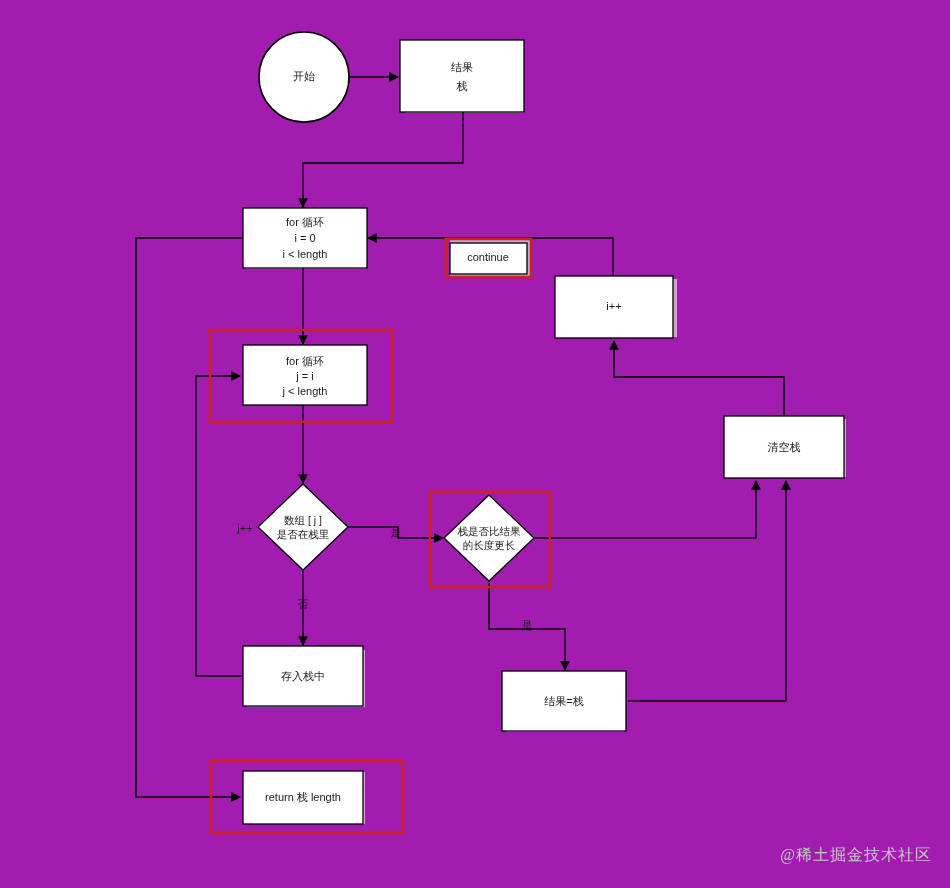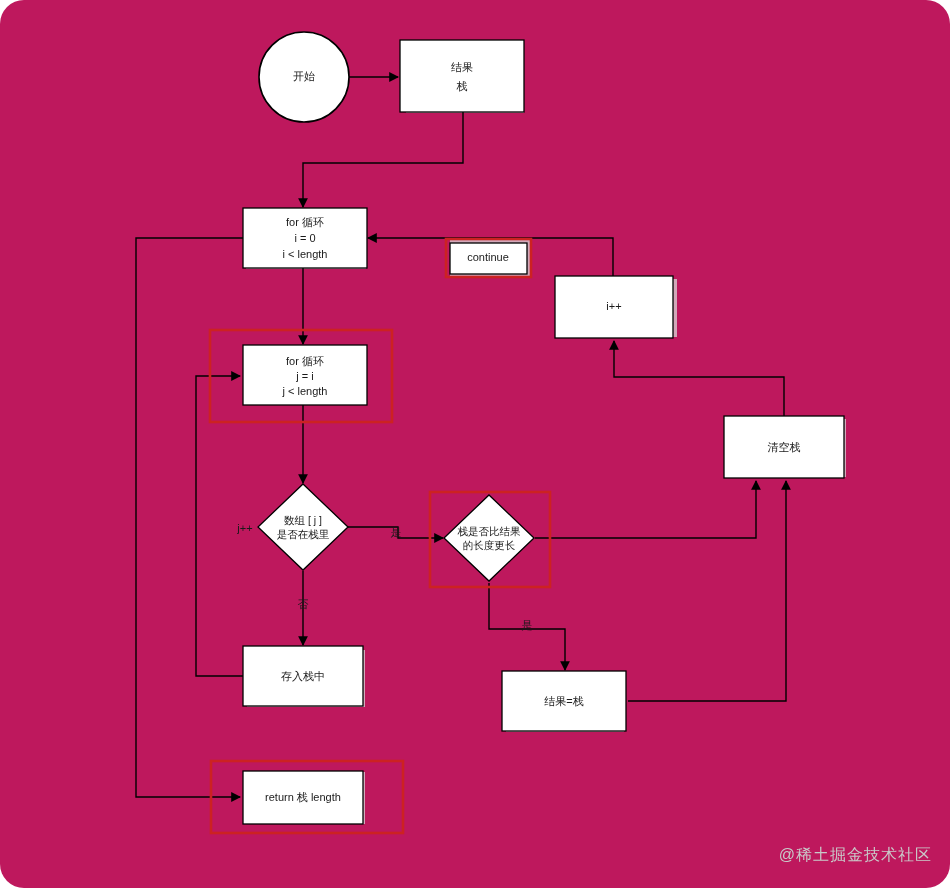--- a/index.html
+++ b/index.html
@@ -7,23 +7,22 @@
     padding: 0;
     background: #ffffff;
   }
   body {
     font-family: "Liberation Sans", "DejaVu Sans", sans-serif;
   }
   #canvas {
     position: relative;
     width: 950px;
     height: 888px;
-    background: #be185d;
+    background: #a21caf;
     overflow: hidden;
-    border-radius: 24px;
   }
   svg#flow {
     position: absolute;
     left: 0;
     top: 0;
     width: 950px;
     height: 888px;
   }
   .node-rect {
     fill: #ffffff;
@@ -64,21 +63,21 @@
     font-family: "Liberation Sans", "DejaVu Sans", sans-serif;
     font-size: 11px;
     fill: #1a1a1a;
     text-anchor: middle;
     dominant-baseline: middle;
   }
   .watermark {
     position: absolute;
     right: 18px;
     bottom: 22px;
-    font-family: Liberation Sans, sans-serif;
+    font-family: Liberation Serif, serif;
     font-size: 16px;
     color: #c9c9c9;
     letter-spacing: 1px;
     user-select: none;
   }
   .shadow {
     fill: #d8d8d8;
     opacity: 0.75;
   }
 </style>

